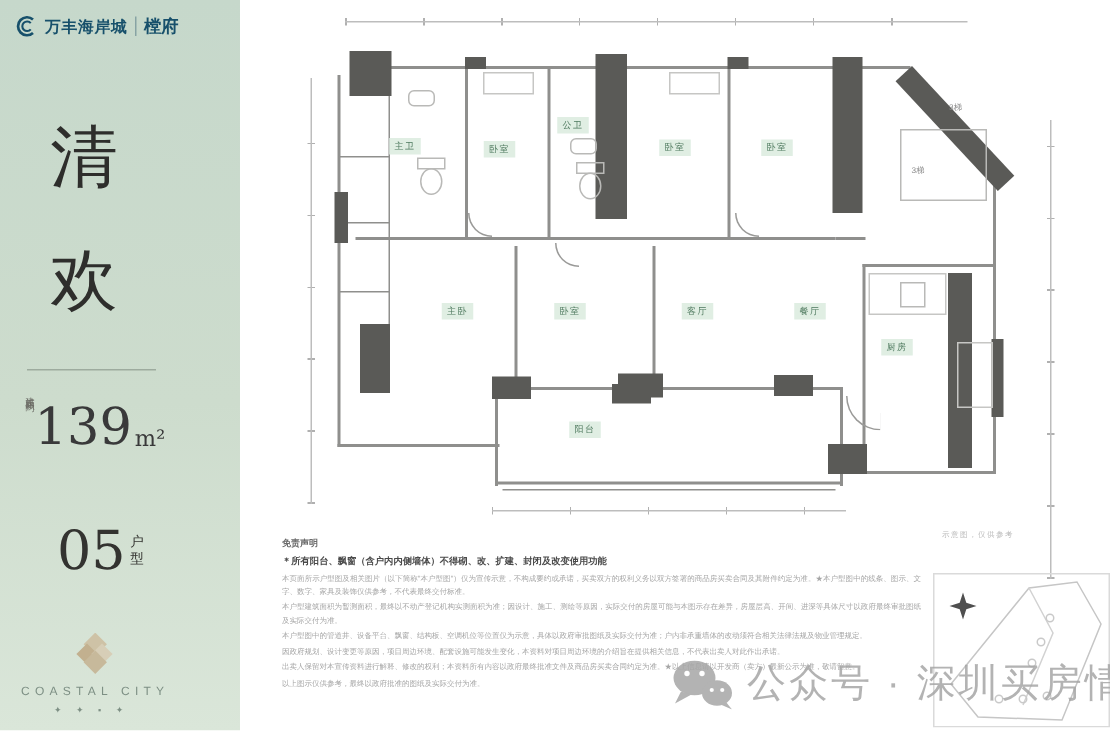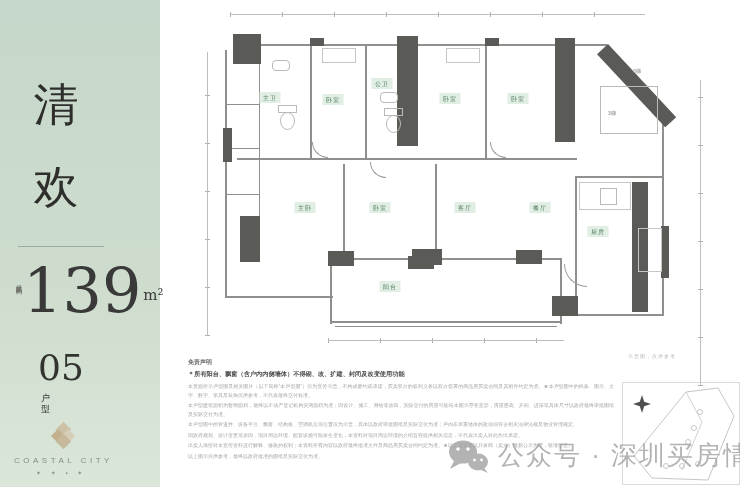--- a/index.html
+++ b/index.html
@@ -13,25 +13,25 @@
   .logo-text{font-size:10.5px;font-weight:bold;color:#17506b;letter-spacing:.5px;}
   .logo-div{width:1px;height:13px;background:#87a3a4;}
   .logo-sub{font-size:11.5px;font-weight:bold;color:#17506b;font-family:"DejaVu Serif","Liberation Serif",serif;}
   .big-title{left:28px;top:64px;width:56px;text-align:center;white-space:pre-line;
     font-family:"DejaVu Serif","Liberation Serif",serif;font-size:45px;line-height:82px;color:#2e2e2c;}
   .tagline{left:18px;top:180px;font-family:"DejaVu Serif","Liberation Serif",serif;
     font-size:12.5px;line-height:23px;letter-spacing:2.5px;color:#45453f;}
   .sep{left:18px;top:246px;width:86px;height:1px;background:#9dab9e;}
   .area-row{left:14px;top:260px;display:flex;align-items:flex-end;}
   .area-prefix{writing-mode:vertical-rl;font-size:6px;color:#6c6c66;letter-spacing:1px;height:36px;margin-bottom:6px;}
-  .area-value{font-family:"DejaVu Serif","Liberation Serif",serif;font-size:62px;line-height:1;color:#39393a;}
-  .area-unit{font-family:"DejaVu Serif","Liberation Serif",serif;font-size:15px;color:#39393a;margin-left:2px;margin-bottom:18px;}
+  .area-value{font-family:"DejaVu Serif","Liberation Serif",serif;font-size:34px;line-height:1;color:#39393a;}
+  .area-unit{font-family:"DejaVu Serif","Liberation Serif",serif;font-size:15px;color:#39393a;margin-left:2px;margin-bottom:1px;}
   .rooms-summary{left:18px;top:312px;font-family:"DejaVu Serif","Liberation Serif",serif;
     font-size:15px;letter-spacing:3.5px;color:#333330;}
-  .unit-row{left:38px;top:350px;display:flex;flex-direction:column;}
+  .unit-row{left:38px;top:350px;display:flex;}
   .unit-no{font-family:"DejaVu Serif","Liberation Serif",serif;font-size:36px;line-height:1;color:#333330;}
   .unit-suffix{font-size:9px;line-height:11px;color:#333330;white-space:pre-line;margin-left:3px;margin-top:7px;
     font-family:"DejaVu Serif","Liberation Serif",serif;}
   .building-info{left:14px;top:396px;width:134px;text-align:center;font-family:"DejaVu Serif","Liberation Serif",serif;
     font-size:11px;letter-spacing:1px;color:#44443e;}
   .ornament{left:50px;top:422px;}
   .coastal{left:14px;top:456px;font-size:8px;letter-spacing:3.5px;color:#7d8f84;}
   .marks{left:36px;top:469px;font-size:6px;letter-spacing:4px;color:#7d8f84;}
   
   #plan{left:160px;top:0;width:580px;height:358px;}
@@ -57,20 +57,29 @@
   
   .map-note{left:628px;top:353px;font-size:5px;color:#b9b9b9;letter-spacing:1px;}
   #sitemap{left:622px;top:382px;}
   #watermark{left:448px;top:438px;display:flex;align-items:center;gap:10px;opacity:.85;}
   .wm-text{font-size:26px;letter-spacing:2px;color:#a6a6a6;white-space:nowrap;}
 </style>
 </head>
 <body>
 
 <div id="sidebar" class="abs">
+  <div class="logo-row abs">
+    <svg width="15" height="15" viewBox="0 0 15 15">
+      <path d="M12,3 A6,6 0 1,0 12,12" fill="none" stroke="#17506b" stroke-width="1.8"></path>
+      <path d="M10.5,5.4 A3.2,3.2 0 1,0 10.5,9.6" fill="none" stroke="#17506b" stroke-width="1.4"></path>
+    </svg>
+    <span class="logo-text">万丰海岸城</span>
+    <span class="logo-div"></span>
+    <span class="logo-sub">樘府</span>
+  </div>
 
   <div class="big-title abs">清
 欢</div>
 
   <div class="tagline abs">
   </div>
 
   <div class="sep abs"></div>
 
   <div class="area-row abs">

